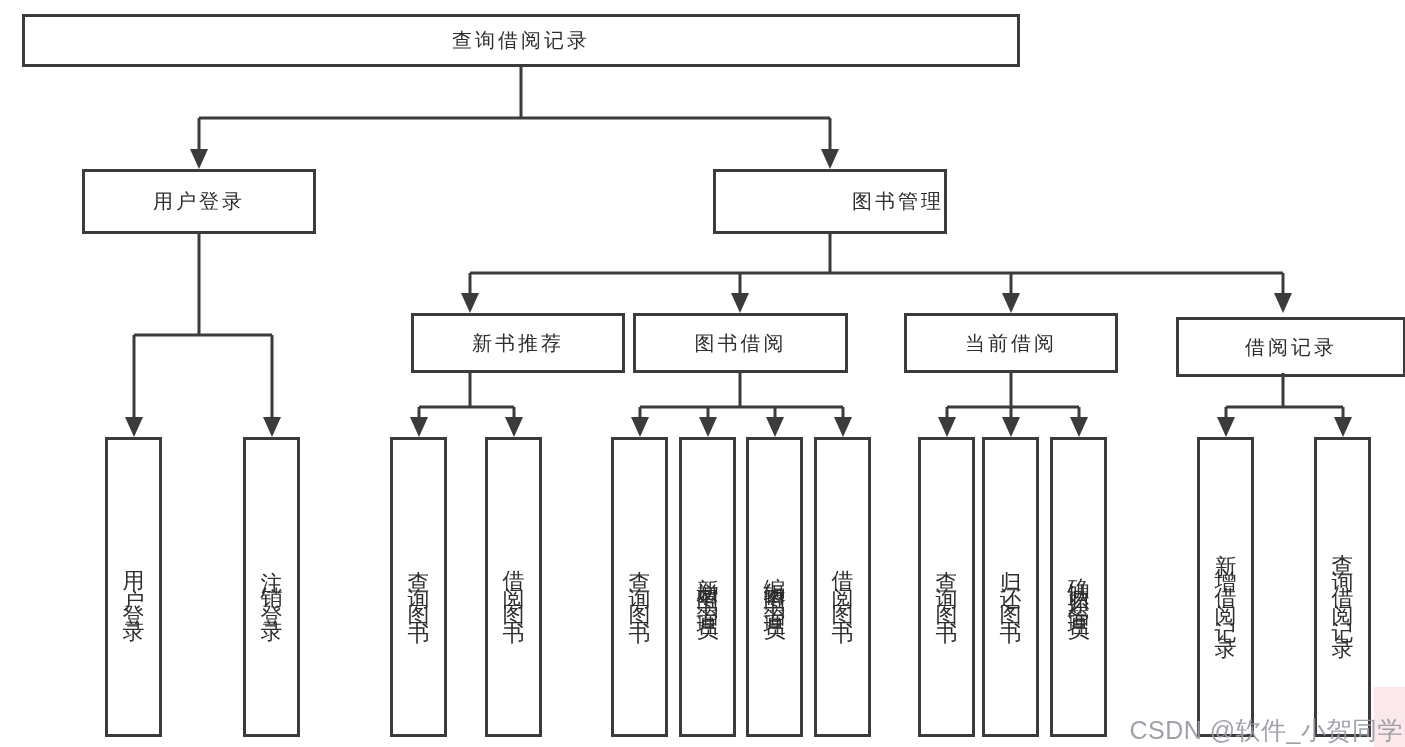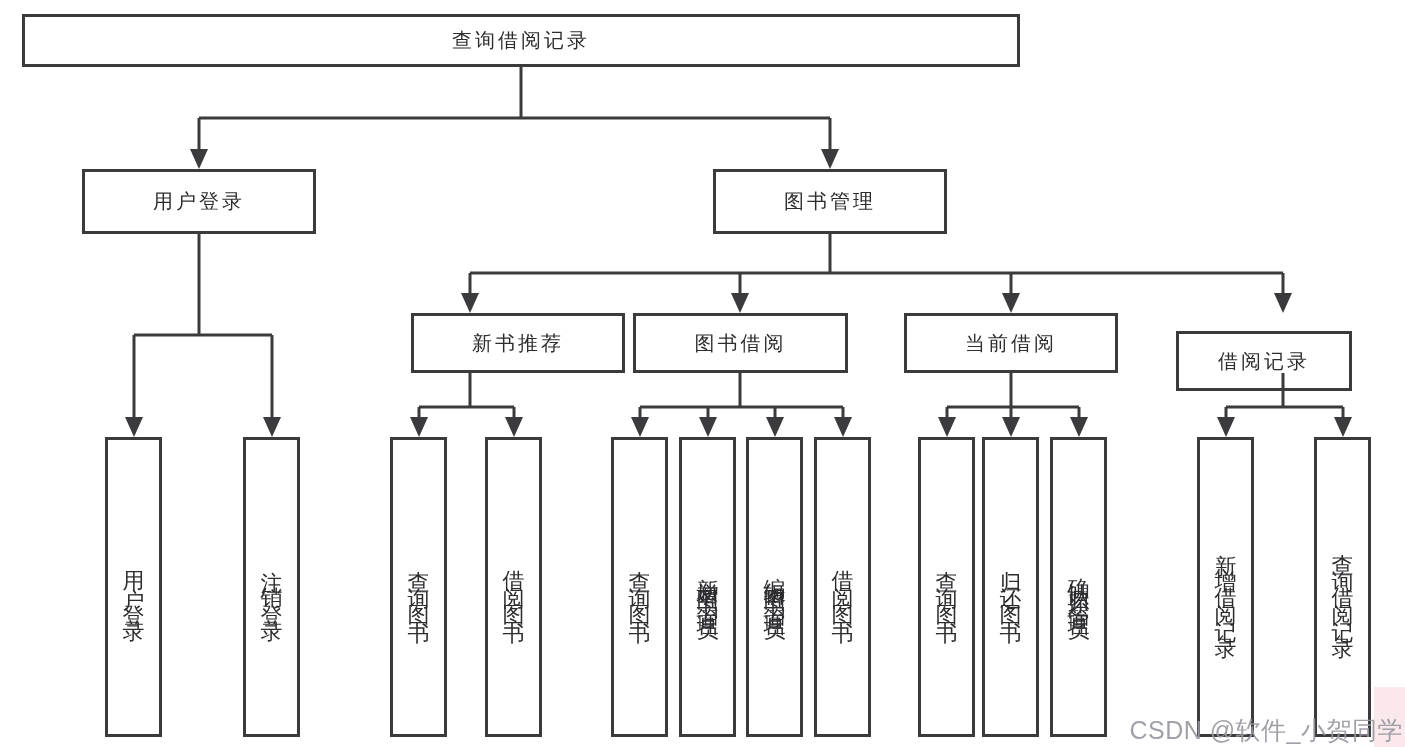--- a/index.html
+++ b/index.html
@@ -103,34 +103,34 @@
     </g>
   </svg>
 
   <div class="node h" style="left:22px;top:14px;width:998px;height:53px;">
     <span class="label">查询借阅记录</span>
   </div>
 
   <div class="node h" style="left:82px;top:169px;width:234px;height:65px;">
     <span class="label">用户登录</span>
   </div>
-  <div class="node h" style="left:713px;top:169px;width:234px;height:65px;">
+  <div class="node h" style="left:713px;top:169px;width:234px;height:65px;justify-content:flex-end;">
     <span class="label">图书管理</span>
   </div>
 
   <div class="node h" style="left:363px;top:313px;width:214px;height:60px;margin-left:48px;">
     <span class="label">新书推荐</span>
   </div>
   <div class="node h" style="left:633px;top:313px;width:215px;height:60px;">
     <span class="label">图书借阅</span>
   </div>
   <div class="node h" style="left:904px;top:313px;width:214px;height:60px;">
     <span class="label">当前借阅</span>
   </div>
-  <div class="node h" style="left:1176px;top:331px;width:176px;height:60px;">
+  <div class="node h" style="left:1176px;top:317px;width:230px;height:60px;">
     <span class="label">借阅记录</span>
   </div>
 
   <div class="node v" style="left:105px;top:437px;width:57px;height:300px;">
     <span class="label" style="letter-spacing: 17px;">用户登录</span>
   </div>
   <div class="node v" style="left:243px;top:437px;width:57px;height:300px;">
     <span class="label" style="letter-spacing: 17px;">注销登录</span>
   </div>
   <div class="node v" style="left:390px;top:437px;width:57px;height:300px;">

